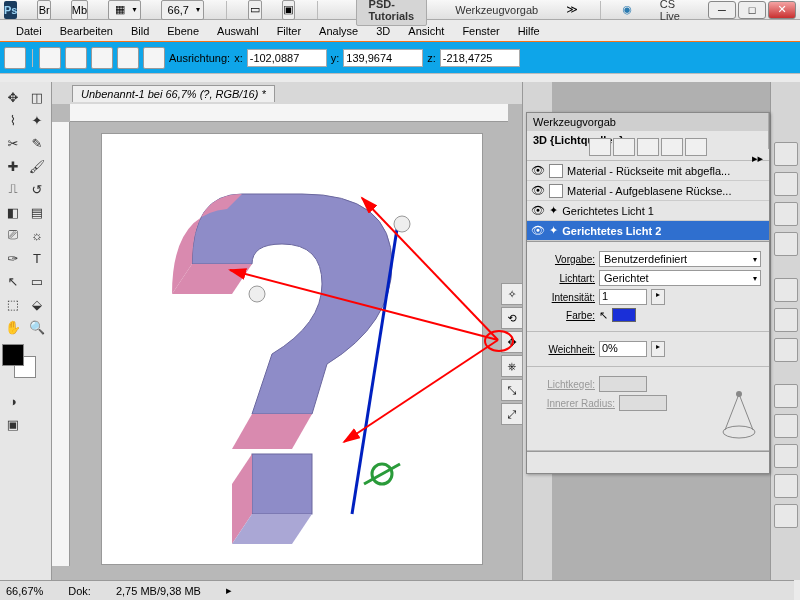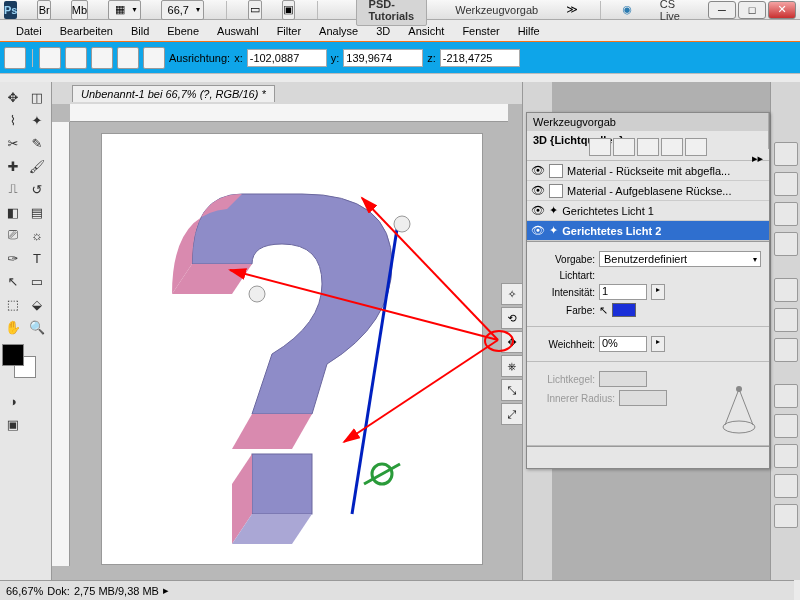--- a/index.html
+++ b/index.html
@@ -44,30 +44,30 @@
 .ptab.active { background:#e6e6e6; font-weight:bold; }
 .panel-iconrow { height:26px; display:flex; justify-content:center; gap:2px; padding:3px; border-bottom:1px solid #bbb; }
 .panel-iconrow .pi { width:22px; height:18px; border:1px solid #999; background:#f0f0f0; }
 .layer-list { border-bottom:1px solid #999; }
 .layer-row { height:20px; display:flex; align-items:center; border-bottom:1px solid #ccc; padding:0 4px; gap:4px; }
 .layer-row.sel { background:#2f6fcf; color:#fff; }
 .eye { width:14px; height:14px; }
 .swatch { width:14px; height:14px; border:1px solid #888; background:#fff; }
 .opts { padding:6px 8px; border-bottom:1px solid #bbb; }
 .opts-row { display:flex; align-items:center; margin:3px 0; gap:4px; }
-.opts-row .olbl { width:60px; text-align:right; font-size:10px; }
+.opts-row .olbl { width:60px; text-align:right; font-size:10px;text-decoration:underline; }
 .opts-row .dd { flex:1; height:16px; border:1px solid #999; background:#fff; padding:0 4px; display:flex; align-items:center; position:relative; }
 .opts-row .dd::after { content:"▾"; position:absolute; right:3px; font-size:8px; }
 .opts-row .num { width:48px; height:16px; border:1px solid #999; background:#fff; padding:0 2px; }
 .opts-row .step { width:14px; height:16px; border:1px solid #999; background:#eee; text-align:center; font-size:8px; }
 .color-sw { width:24px; height:14px; background:#1a2fd8; border:1px solid #666; }
 .disabled { color:#999; }
 .side-icons { position:absolute; left:-26px; top:170px; width:22px; display:flex; flex-direction:column; gap:2px; }
 .side-icons .si { width:22px; height:22px; border:1px solid #999; background:#ededed; display:flex; align-items:center; justify-content:center; }
-.statusbar { position:absolute; bottom:0; left:0; right:6px; height:20px; background:#e0e0e0; border-top:1px solid #999; display:flex; align-items:center; padding:0 6px; gap:4px; font-size:10px; }
+.statusbar { position:absolute; bottom:0; left:0; right:6px; height:20px; background:#e0e0e0; border-top:1px solid #999; display:flex; align-items:center; padding:0 6px; gap:25px; font-size:10px; }
 .circle-anno { position:absolute; width:30px; height:22px; border:2px solid red; border-radius:50%; pointer-events:none; }
 svg.anno { position:absolute; top:0; left:0; pointer-events:none; }
 .lightcone { position:absolute; right:10px; bottom:10px; width:40px; height:50px; }
 </style>
 </head>
 <body>
 
 <div class="titlebar">
   <div class="ps-logo">Ps</div>
   <div class="tb-btn">Br</div>
@@ -237,20 +237,21 @@
             <span style="font-weight:bold">Gerichtetes Licht 2</span>
           </div>
       </div>
       <div class="opts">
         <div class="opts-row">
             <span class="olbl">Vorgabe:</span>
             <div class="dd">Benutzerdefiniert</div>
           </div>
         <div class="opts-row">
             <span class="olbl">Lichtart:</span>
+            <div class="dd">Gerichtet</div>
           </div>
         <div class="opts-row">
             <span class="olbl">Intensität:</span>
             <div class="num">1</div>
             <div class="step">▸</div>
           </div>
         <div class="opts-row">
             <span class="olbl">Farbe:</span>
             <span>↖</span>
             <div class="color-sw"></div>

